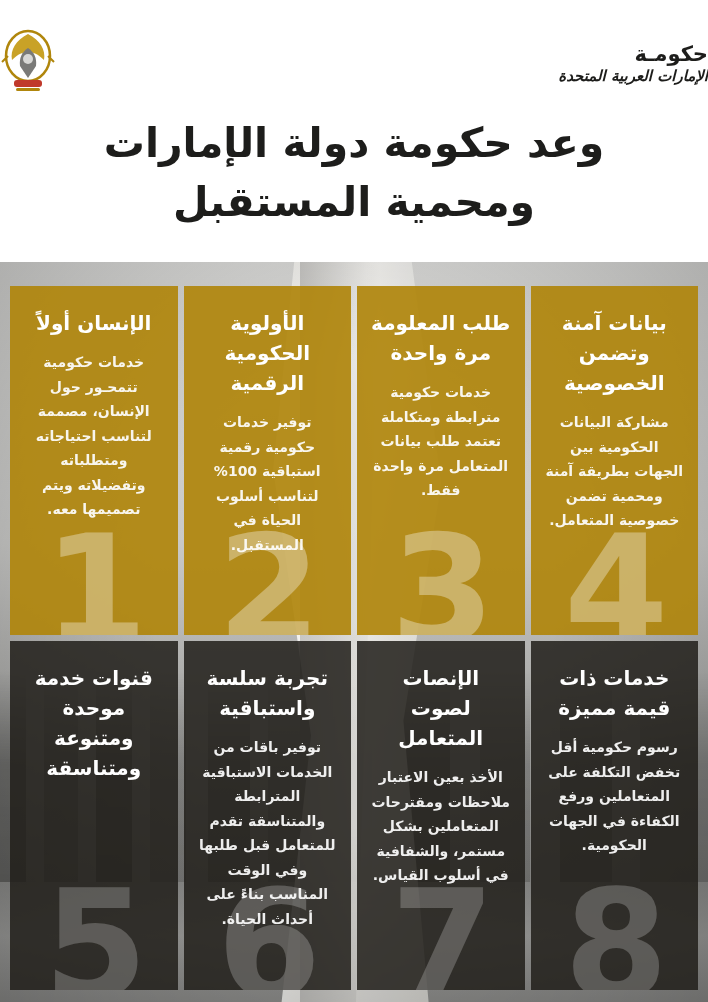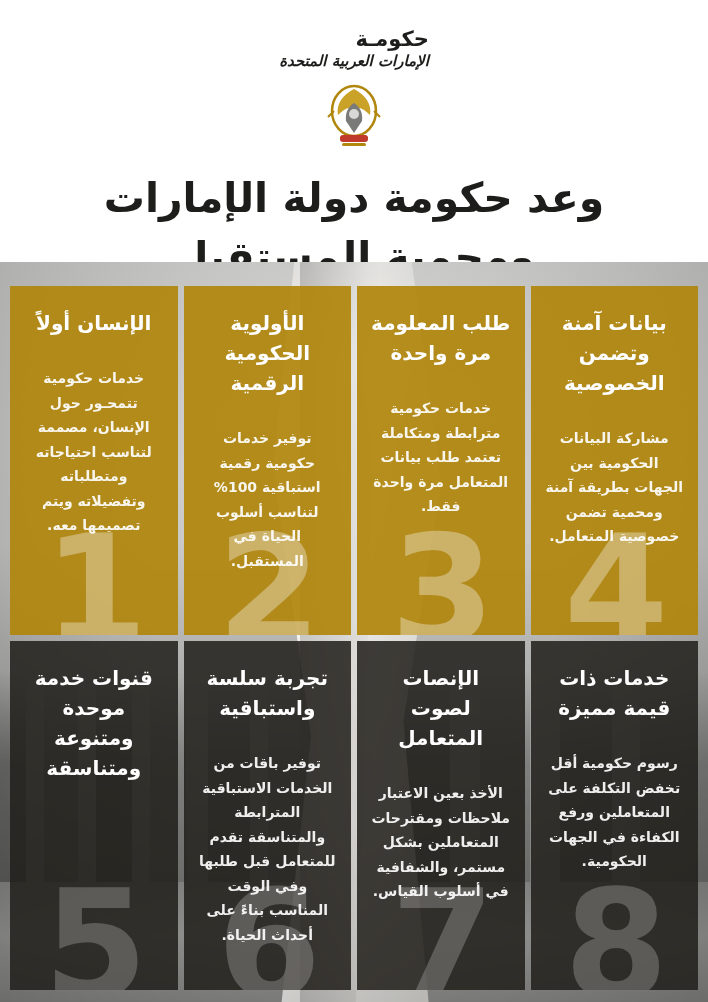--- a/index.html
+++ b/index.html
@@ -15,23 +15,23 @@
   
   .header{
     position:relative;
     height:262px;
     background:#ffffff;
     box-sizing:border-box;
     padding-top:26px;
   }
   .emblem-row{
     display:flex;
-    flex-direction:column;
+    flex-direction:row;
     align-items:center;
-    justify-content:flex-end;
+    justify-content:space-between;
     gap:10px;
   }
   .emblem{
     width:56px;height:74px;
     position:relative;
     display:flex;align-items:center;justify-content:center;
   }
   .emblem svg{display:block;}
   .emblem-text{
     text-align:right;
@@ -128,21 +128,20 @@
   }
   .card{
     position:relative;
     overflow:hidden;
     padding:22px 14px 17px 14px;
     box-sizing:border-box;
     display:flex;
     flex-direction:column;
     text-align:center;
     color:#ffffff;
-    gap:16px;
   }
   .card.gold{background:rgba(176,134,12,0.92);}
   .card.dark{background:rgba(34,31,27,0.86);}
   .card h3{
     margin:0;
     font-size:20px;
     font-weight:bold;
     line-height:1.5;
     letter-spacing:0.5px;
   }

